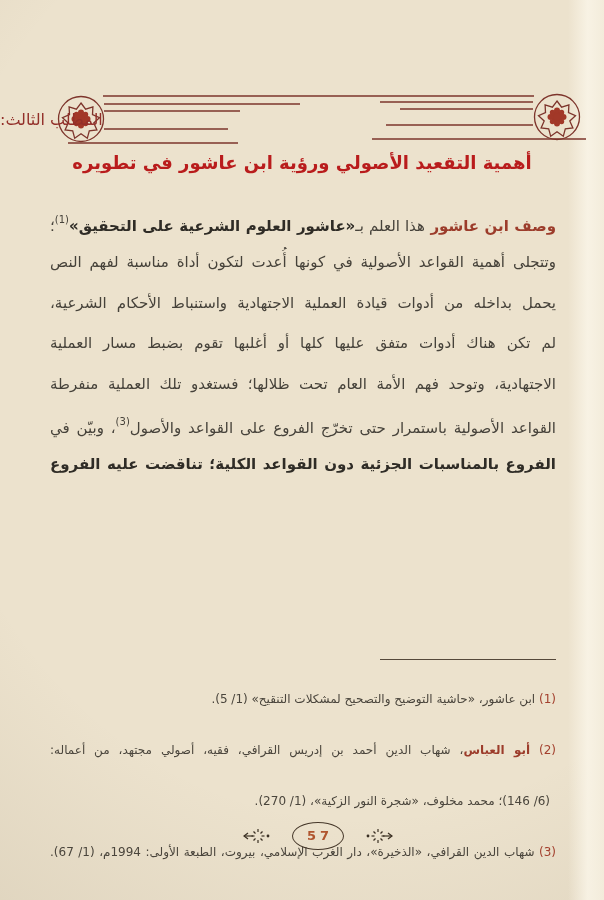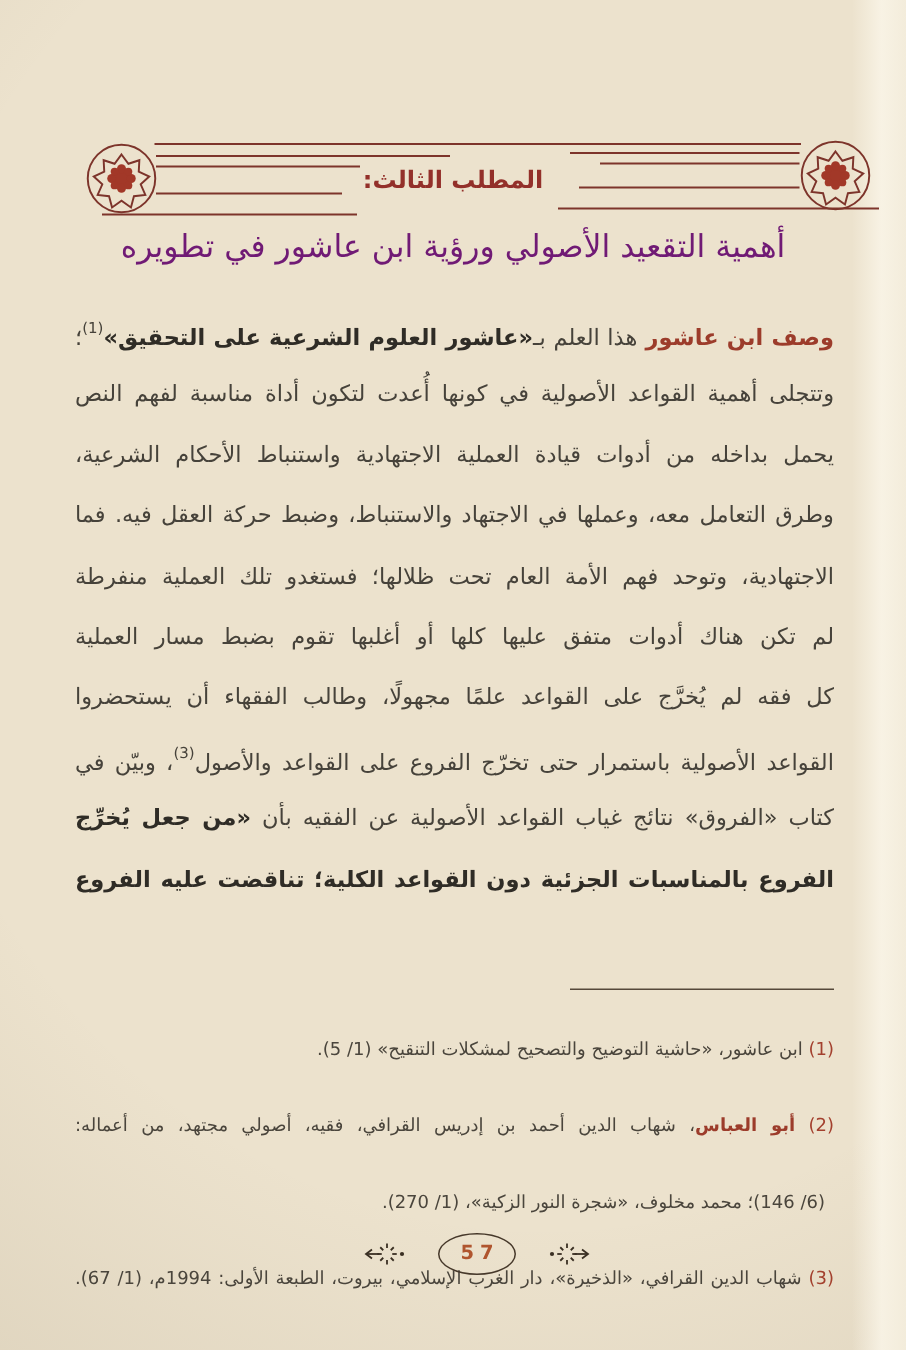--- a/index.html
+++ b/index.html
@@ -13,26 +13,26 @@
     content:"";position:absolute;top:0;bottom:0;right:0;width:36px;pointer-events:none;
     background:linear-gradient(to right,rgba(250,244,230,0) 0%,rgba(250,245,232,.85) 55%,rgba(243,236,219,1) 100%);
     z-index:3;
   }
   .page::after{
     content:"";position:absolute;inset:0;pointer-events:none;z-index:2;
     background:radial-gradient(115% 85% at 60% 38%,rgba(0,0,0,0) 62%,rgba(110,92,60,.12) 100%);
   }
   .ornament{position:absolute;left:0;top:88px;z-index:4;}
   .section-label{
-    position:absolute;top:110px;left:0;width:100%;text-align:center;z-index:5;
-    color:#93302a;font-weight:bold;font-size:16px;letter-spacing:.2px;
+    position:absolute;top:110px;left:0;width:100%;text-align:left;z-index:5;
+    color:#93302a;font-weight:normal;font-size:16px;letter-spacing:.2px;
   }
   .section-title{
     position:absolute;top:152px;left:0;width:100%;text-align:center;z-index:5;
-    color:#701a75;font-weight:normal;font-size:21px;
+    color:#b91c1c;font-weight:bold;font-size:18px;
   }
   .body-text{
     position:absolute;top:202px;left:50px;right:48px;z-index:5;
     direction:rtl;color:#46423a;font-size:15px;
   }
   .footnotes{
     position:absolute;top:664px;left:50px;right:48px;z-index:5;
     direction:rtl;color:#4a453c;font-size:12px;
   }
   .tline{height:40.4px;line-height:40.4px;overflow:hidden;text-align:right;}
@@ -110,26 +110,23 @@
     </g>
   </svg>
 
   <div class="section-label" dir="rtl">المطلب الثالث:</div>
   <div class="section-title" dir="rtl">أهمية التقعيد الأصولي ورؤية ابن عاشور في تطويره</div>
 
   <div class="body-text">
       <div class="tline justify"><span class="s-r">وصف ابن عاشور </span><span class="s-n">هذا العلم بـ</span><span class="s-b">«عاشور العلوم الشرعية على التحقيق»</span><span class="s-sup">(1)</span><span class="s-n">؛ لما</span></div>
       <div class="tline justify"><span class="s-n">وتتجلى أهمية القواعد الأصولية في كونها أُعدت لتكون أداة مناسبة لفهم النص</span></div>
       <div class="tline justify"><span class="s-n">يحمل بداخله من أدوات قيادة العملية الاجتهادية واستنباط الأحكام الشرعية،</span></div>
-      <div class="tline justify"><span class="s-n">وطرق التعامل معه، وعملها في الاجتهاد والاستنباط، وضبط حركة العقل فيه. فما</span></div>
+      <div class="tline justify"><span class="s-n">لم تكن هناك أدوات متفق عليها كلها أو أغلبها تقوم بضبط مسار العملية</span></div>
       <div class="tline justify"><span class="s-n">الاجتهادية، وتوحد فهم الأمة العام تحت ظلالها؛ فستغدو تلك العملية منفرطة</span></div>
-      <div class="tline justify"><span class="s-n">لم تكن هناك أدوات متفق عليها كلها أو أغلبها تقوم بضبط مسار العملية</span></div>
-      <div class="tline justify"><span class="s-n">كل فقه لم يُخرَّج على القواعد علمًا مجهولًا، وطالب الفقهاء أن يستحضروا</span></div>
       <div class="tline justify"><span class="s-n">القواعد الأصولية باستمرار حتى تخرّج الفروع على القواعد والأصول</span><span class="s-sup">(3)</span><span class="s-n">، وبيّن في</span></div>
-      <div class="tline justify"><span class="s-n">كتاب «الفروق» نتائج غياب القواعد الأصولية عن الفقيه بأن </span><span class="s-b">«من جعل يُخرِّج</span></div>
       <div class="tline justify"><span class="s-b">الفروع بالمناسبات الجزئية دون القواعد الكلية؛ تناقضت عليه الفروع واختلفت،</span></div>
     </div>
 
   <div class="footnote-separator"></div>
   <div class="footnotes">
       <div class="tline"><span class="s-rm">(1) </span><span class="s-n">ابن عاشور، «حاشية التوضيح والتصحيح لمشكلات التنقيح» (1‏/‏ 5).</span></div>
       <div class="tline justify"><span class="s-rm">(2) </span><span class="s-r">أبو العباس</span><span class="s-n">، شهاب الدين أحمد بن إدريس القرافي، فقيه، أصولي مجتهد، من أعماله:</span></div>
       <div class="tline indent"><span class="s-n">(6‏/‏ 146)؛ محمد مخلوف، «شجرة النور الزكية»، (1‏/‏ 270).</span></div>
       <div class="tline justify"><span class="s-rm">(3) </span><span class="s-n">شهاب الدين القرافي، «الذخيرة»، دار الغرب الإسلامي، بيروت، الطبعة الأولى: 1994م، (1‏/‏ 67).</span></div>
     </div>

